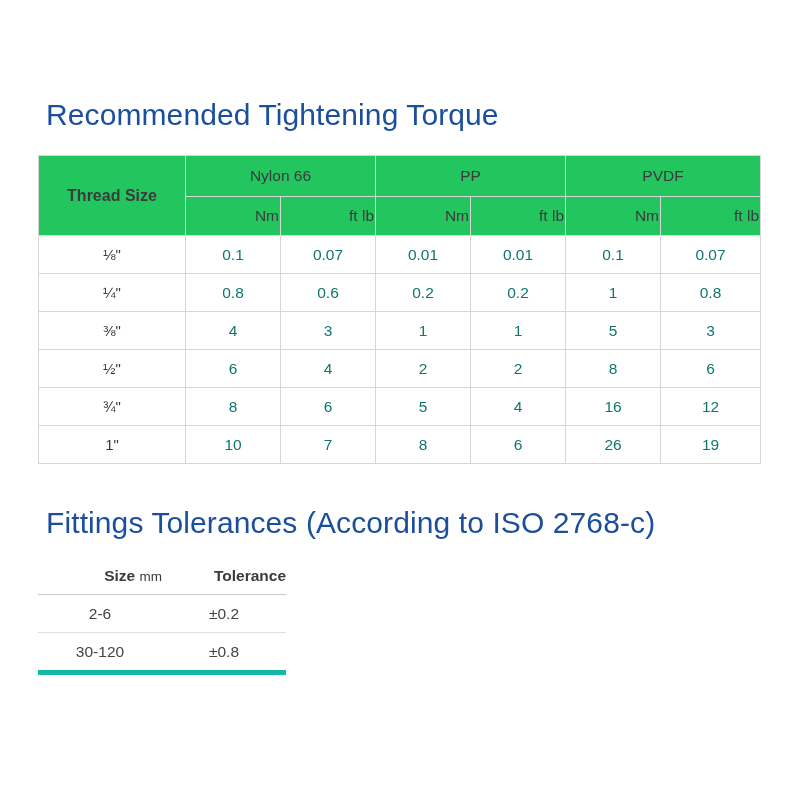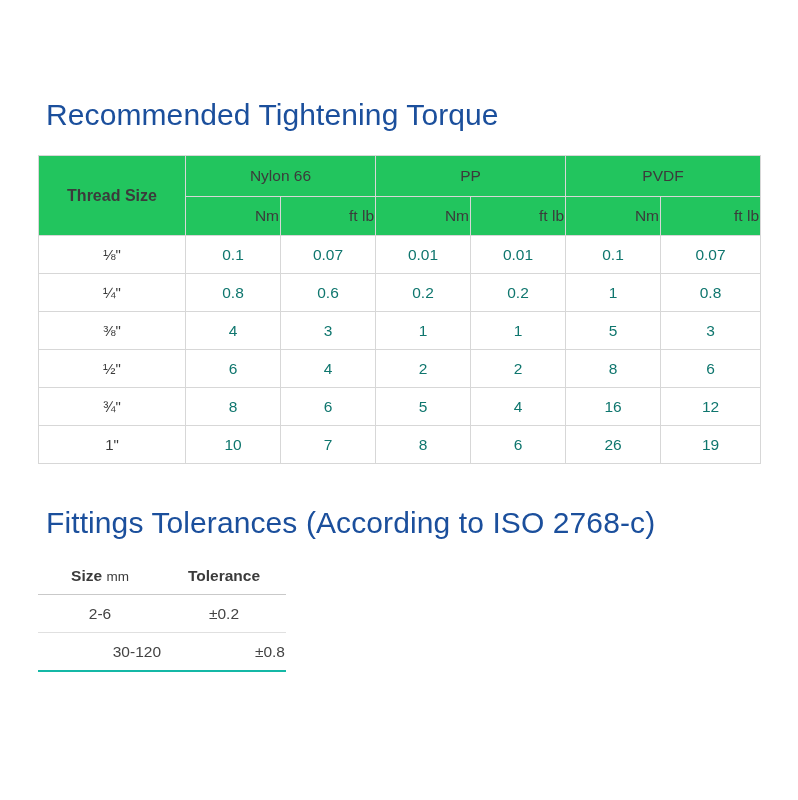--- a/index.html
+++ b/index.html
@@ -95,38 +95,37 @@
     top: 560px;
     width: 248px;
     table-layout: fixed;
   }
   #tolerance-table th {
     font-size: 15.5px;
     font-weight: 700;
     color: #3b3b3b;
     padding: 7px 0 9px 0;
     border-bottom: 1px solid #c9c9c9;
-    text-align: center;
+    text-align: right;
     margin-top: 28px;
   }
   #tolerance-table th .unit {
     font-weight: 400;
     font-size: 13.5px;
   }
   #tolerance-table td {
     font-size: 15.5px;
     font-weight: 400;
     color: #444444;
     text-align: center;
     height: 35px;
     border-bottom: 1px solid #e0e0e0;
   }
   #tolerance-table tr:last-child td {
-    border-bottom: 2px solid #14b8a6;
-    text-align: right;
+    border-bottom: 5px solid #14b8a6;
   }
 </style>
 </head>
 <body>
 
 <div class="page">
 
   <h1 class="section-title" id="torque-title">Recommended Tightening Torque</h1>
 
   <table id="torque-table">

